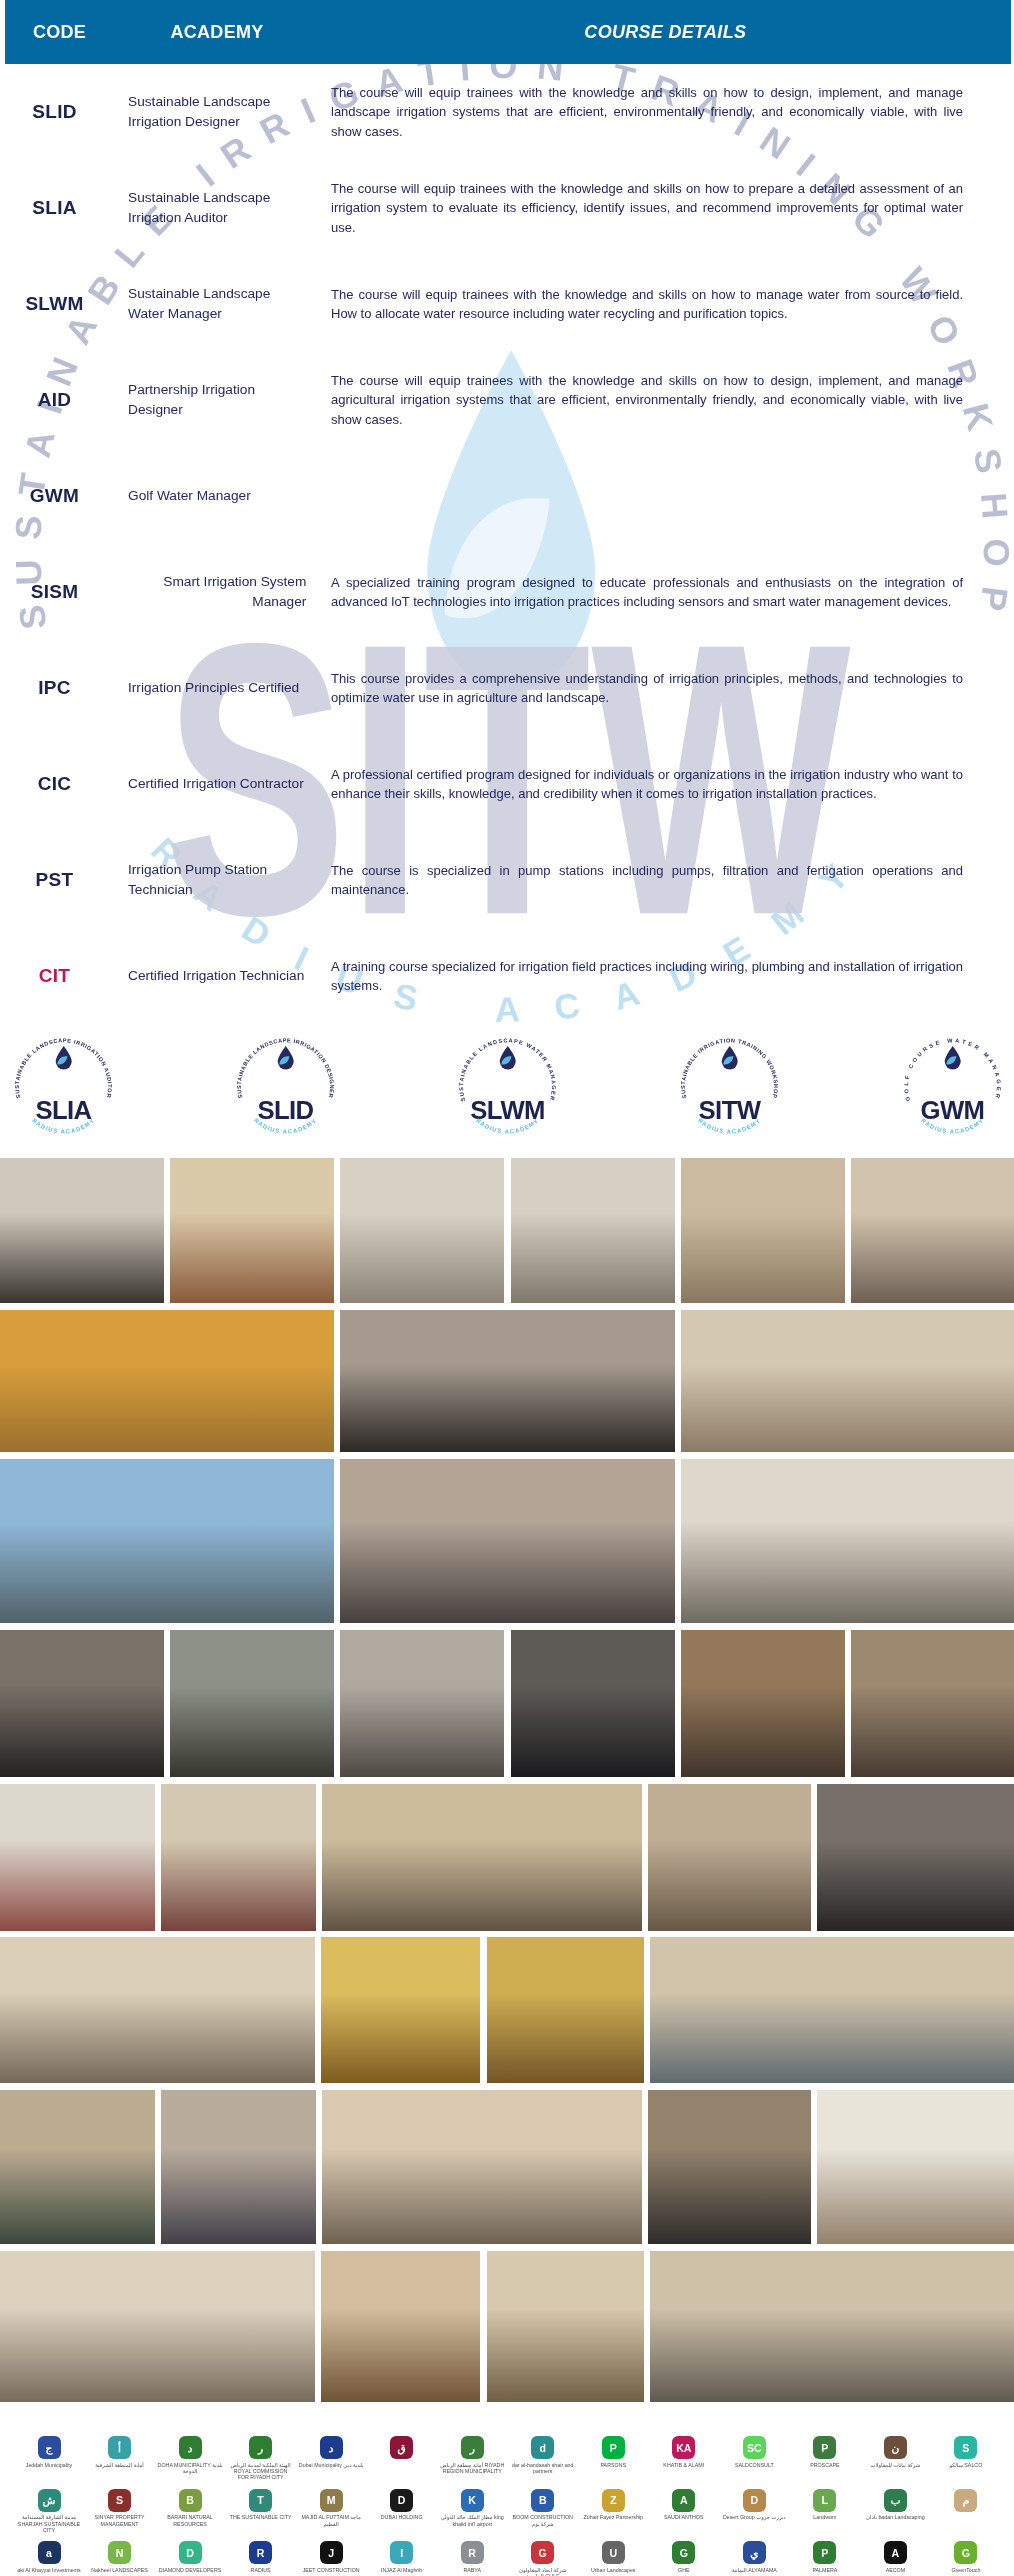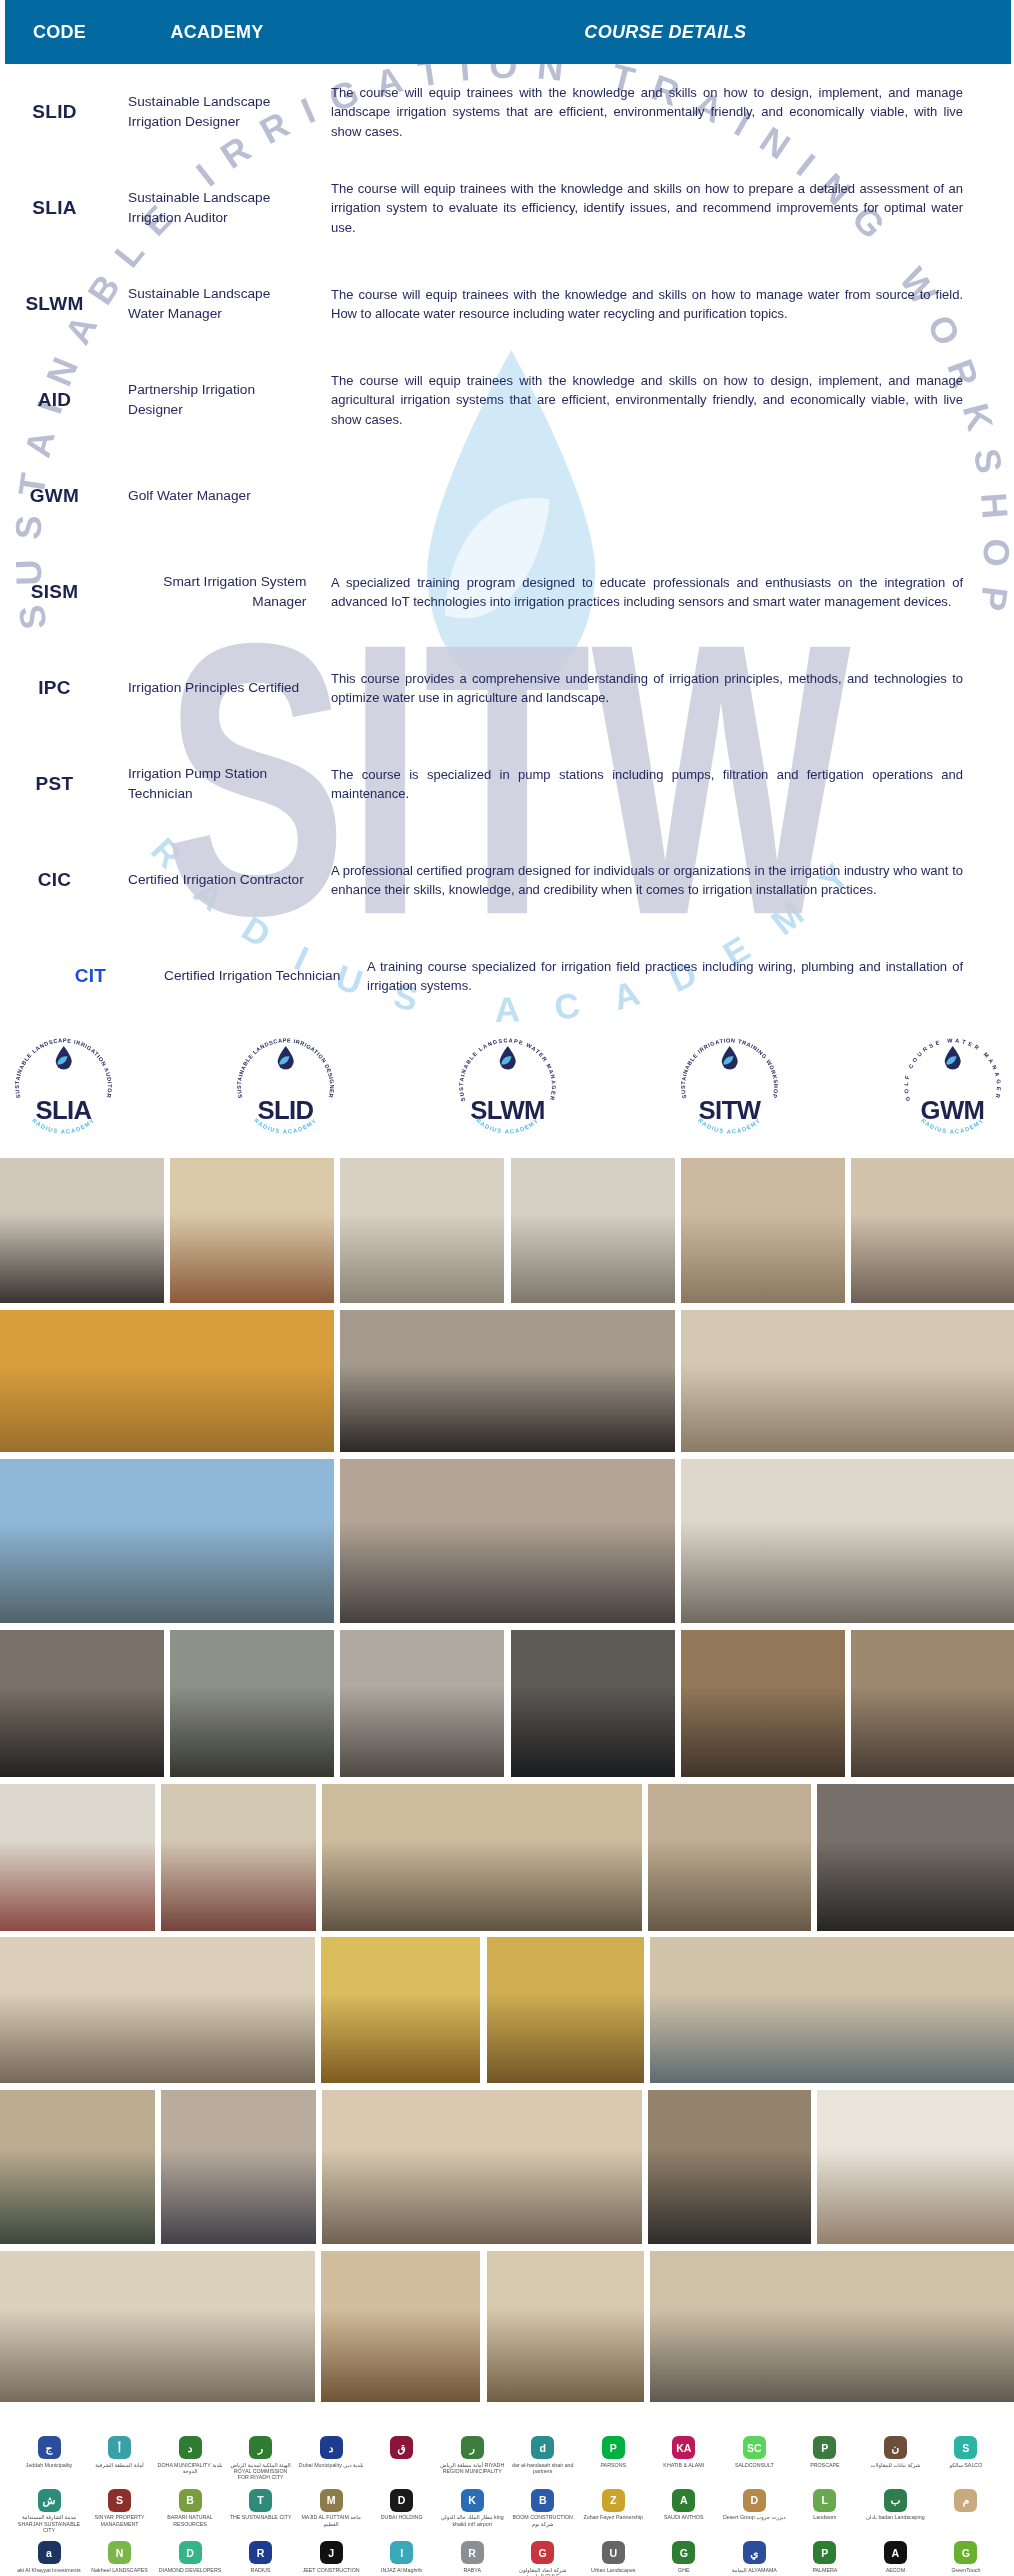--- a/index.html
+++ b/index.html
@@ -99,31 +99,31 @@
           <div class="c-code" style="color: rgb(29, 35, 79);">SISM</div>
           <div class="c-academy" style="color: rgb(37, 42, 94); text-align: right;">Smart Irrigation System Manager</div>
           <div class="c-details" style="color: rgb(37, 42, 94);">A specialized training program designed to educate professionals and enthusiasts on the integration of advanced IoT technologies into irrigation practices  including sensors and smart water management devices.</div>
         </div>
         <div class="trow">
           <div class="c-code" style="color: rgb(29, 35, 79);">IPC</div>
           <div class="c-academy" style="color: rgb(37, 42, 94);">Irrigation Principles Certified</div>
           <div class="c-details" style="color: rgb(37, 42, 94);">This course provides a comprehensive understanding of irrigation principles, methods, and technologies to optimize water use in agriculture and landscape.</div>
         </div>
         <div class="trow">
+          <div class="c-code" style="color: rgb(29, 35, 79);">CIC</div>
+          <div class="c-academy" style="color: rgb(37, 42, 94);">Certified Irrigation Contractor</div>
+          <div class="c-details" style="color: rgb(37, 42, 94);">A professional certified program designed for individuals or organizations in the irrigation industry who want to enhance their skills, knowledge, and credibility when it comes to irrigation installation practices.</div>
+        </div>
+        <div class="trow">
           <div class="c-code" style="color: rgb(29, 35, 79);">PST</div>
           <div class="c-academy" style="color: rgb(37, 42, 94);">Irrigation Pump Station Technician</div>
           <div class="c-details" style="color: rgb(37, 42, 94);">The course is specialized in pump stations including pumps, filtration and fertigation operations and maintenance.</div>
         </div>
         <div class="trow">
-          <div class="c-code" style="color: rgb(29, 35, 79);">CIC</div>
-          <div class="c-academy" style="color: rgb(37, 42, 94);">Certified Irrigation Contractor</div>
-          <div class="c-details" style="color: rgb(37, 42, 94);">A professional certified program designed for individuals or organizations in the irrigation industry who want to enhance their skills, knowledge, and credibility when it comes to irrigation installation practices.</div>
-        </div>
-        <div class="trow">
-          <div class="c-code" style="color: #1d4ed8; padding-left: 36px;">CIT</div>
+          <div class="c-code" style="color: #be185d;">CIT</div>
           <div class="c-academy" style="color: rgb(37, 42, 94);">Certified Irrigation Technician</div>
           <div class="c-details" style="color: rgb(37, 42, 94);">A training course specialized for irrigation field practices including wiring, plumbing and installation of irrigation systems.</div>
         </div>
       </div>
 
     <div class="badges">
         <div class="badge"><svg width="111" height="117" viewBox="0 0 190 200">
             <defs>
               <path id="tp0" d="M23.6,123 A76,76 0 1 1 166.4,123"></path>
               <path id="bp0" d="M43.6,158.3 A80,80 0 0 0 146.4,158.3"></path>

